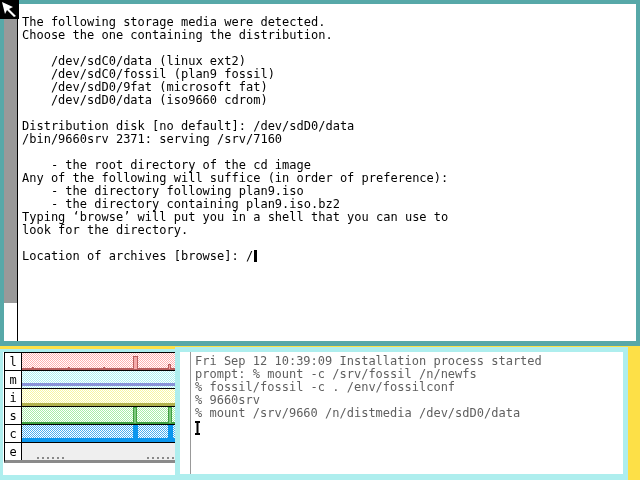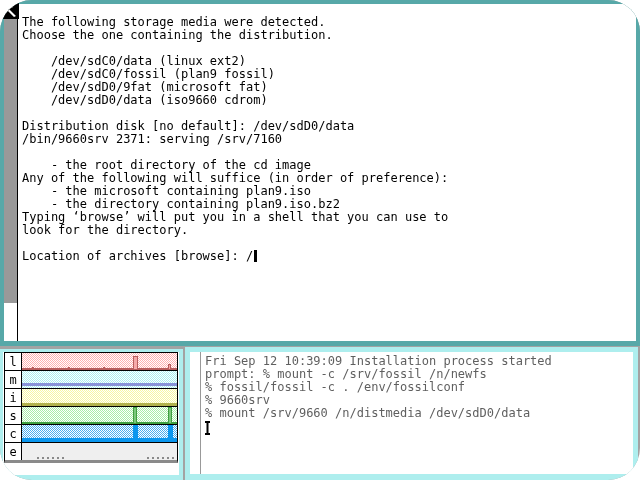--- a/index.html
+++ b/index.html
@@ -1,17 +1,17 @@
 <!DOCTYPE html>
 <html style="--focused_border: #57a8a8; --unfocused_border: #aeeeee; --scrollbar_gray: #999999; --terminal_text: #5f5f5f;"><head>
 <meta charset="utf-8">
 <style>
   html,body{margin:0;padding:0;background:#fff;}
-  #screen{position:relative;width:640px;height:480px;background:#a3a3a3;overflow:hidden;
-          font-family:"DejaVu Sans Mono",monospace;border-radius:32px;-webkit-font-smoothing:none;}
+  #screen{position:relative;width:640px;height:480px;background:#fde047;overflow:hidden;
+          font-family:"DejaVu Sans Mono",monospace;-webkit-font-smoothing:none;}
   
   .win-top{position:absolute;left:0;top:0;width:640px;height:346px;background:var(--focused_border);}
   .win-top .content{position:absolute;left:4px;top:4px;right:4px;bottom:5px;background:#fff;}
   .sb{position:absolute;left:0;top:0;bottom:0;width:13px;background:var(--scrollbar_gray);border-right:1px solid #000;}
   .sb .thumb{position:absolute;left:0;right:0;bottom:0;height:38px;background:#fff;}
   .console-text{position:absolute;left:18px;top:12px;right:2px;bottom:0;color:#000;
                 font-size:12px;line-height:13px;}
   .line{height:13px;white-space:pre;overflow:hidden;}
   .tcaret{display:inline-block;width:3px;height:12px;background:#000;vertical-align:-2px;margin-left:1px;}
   
@@ -23,21 +23,21 @@
   .stats-table{margin-left:1px;width:172px;border:1px solid #000;border-bottom:3px solid #8a8a8a;}
   .srow{display:flex;height:17px;border-bottom:1px solid #000;}
   .srow:last-child{border-bottom:none;}
   .slabel{width:16px;border-right:1px solid #000;font-size:12px;display:flex;align-items:center;
           justify-content:center;background:#fff;color:#000;flex:none;}
   .sgraph{position:relative;flex:1;overflow:hidden;background:#fff;}
   .sline{position:absolute;left:0;right:0;}
   .sspike{position:absolute;bottom:0;}
   .sdash{position:absolute;bottom:1px;}
   
-  .win-term{position:absolute;left:185px;top:347px;width:453px;height:133px;background:var(--unfocused_border);}
+  .win-term{position:absolute;left:175px;top:347px;width:453px;height:133px;background:var(--unfocused_border);}
   .win-term .content{position:absolute;left:5px;top:5px;right:5px;bottom:6px;background:#fff;}
   .sb2{position:absolute;left:0;top:0;bottom:0;width:10px;background:#fff;border-right:1px solid #999;}
   .term-text{position:absolute;left:15px;top:3px;right:2px;bottom:0;font-size:12px;line-height:13px;
              color:var(--terminal_text);}
   .ibeam{position:absolute;left:14px;top:68px;}
 </style>
 </head>
 <body>
 
 <div id="screen">
@@ -54,21 +54,21 @@
         <div class="line">    /dev/sdC0/data (linux ext2)</div>
         <div class="line">    /dev/sdC0/fossil (plan9 fossil)</div>
         <div class="line">    /dev/sdD0/9fat (microsoft fat)</div>
         <div class="line">    /dev/sdD0/data (iso9660 cdrom)</div>
         <div class="line"></div>
         <div class="line">Distribution disk [no default]: /dev/sdD0/data</div>
         <div class="line">/bin/9660srv 2371: serving /srv/7160</div>
         <div class="line"></div>
         <div class="line">    - the root directory of the cd image</div>
         <div class="line">Any of the following will suffice (in order of preference):</div>
-        <div class="line">    - the microsoft containing plan9.iso</div>
+        <div class="line">    - the directory following plan9.iso</div>
         <div class="line">    - the directory containing plan9.iso.bz2</div>
         <div class="line">Typing ‘browse’ will put you in a shell that you can use to</div>
         <div class="line">look for the directory.</div>
         <div class="line"></div>
         <div class="line"><span>Location of archives [browse]: /</span><span class="tcaret"></span></div>
       </div>
     </div>
     <div class="cursor-corner">
       <svg width="19" height="19" viewBox="0 0 19 19">
         <polygon points="2,2 13,7 9,9 16,16 14,17 7,10 5,14" fill="#fff"></polygon>

